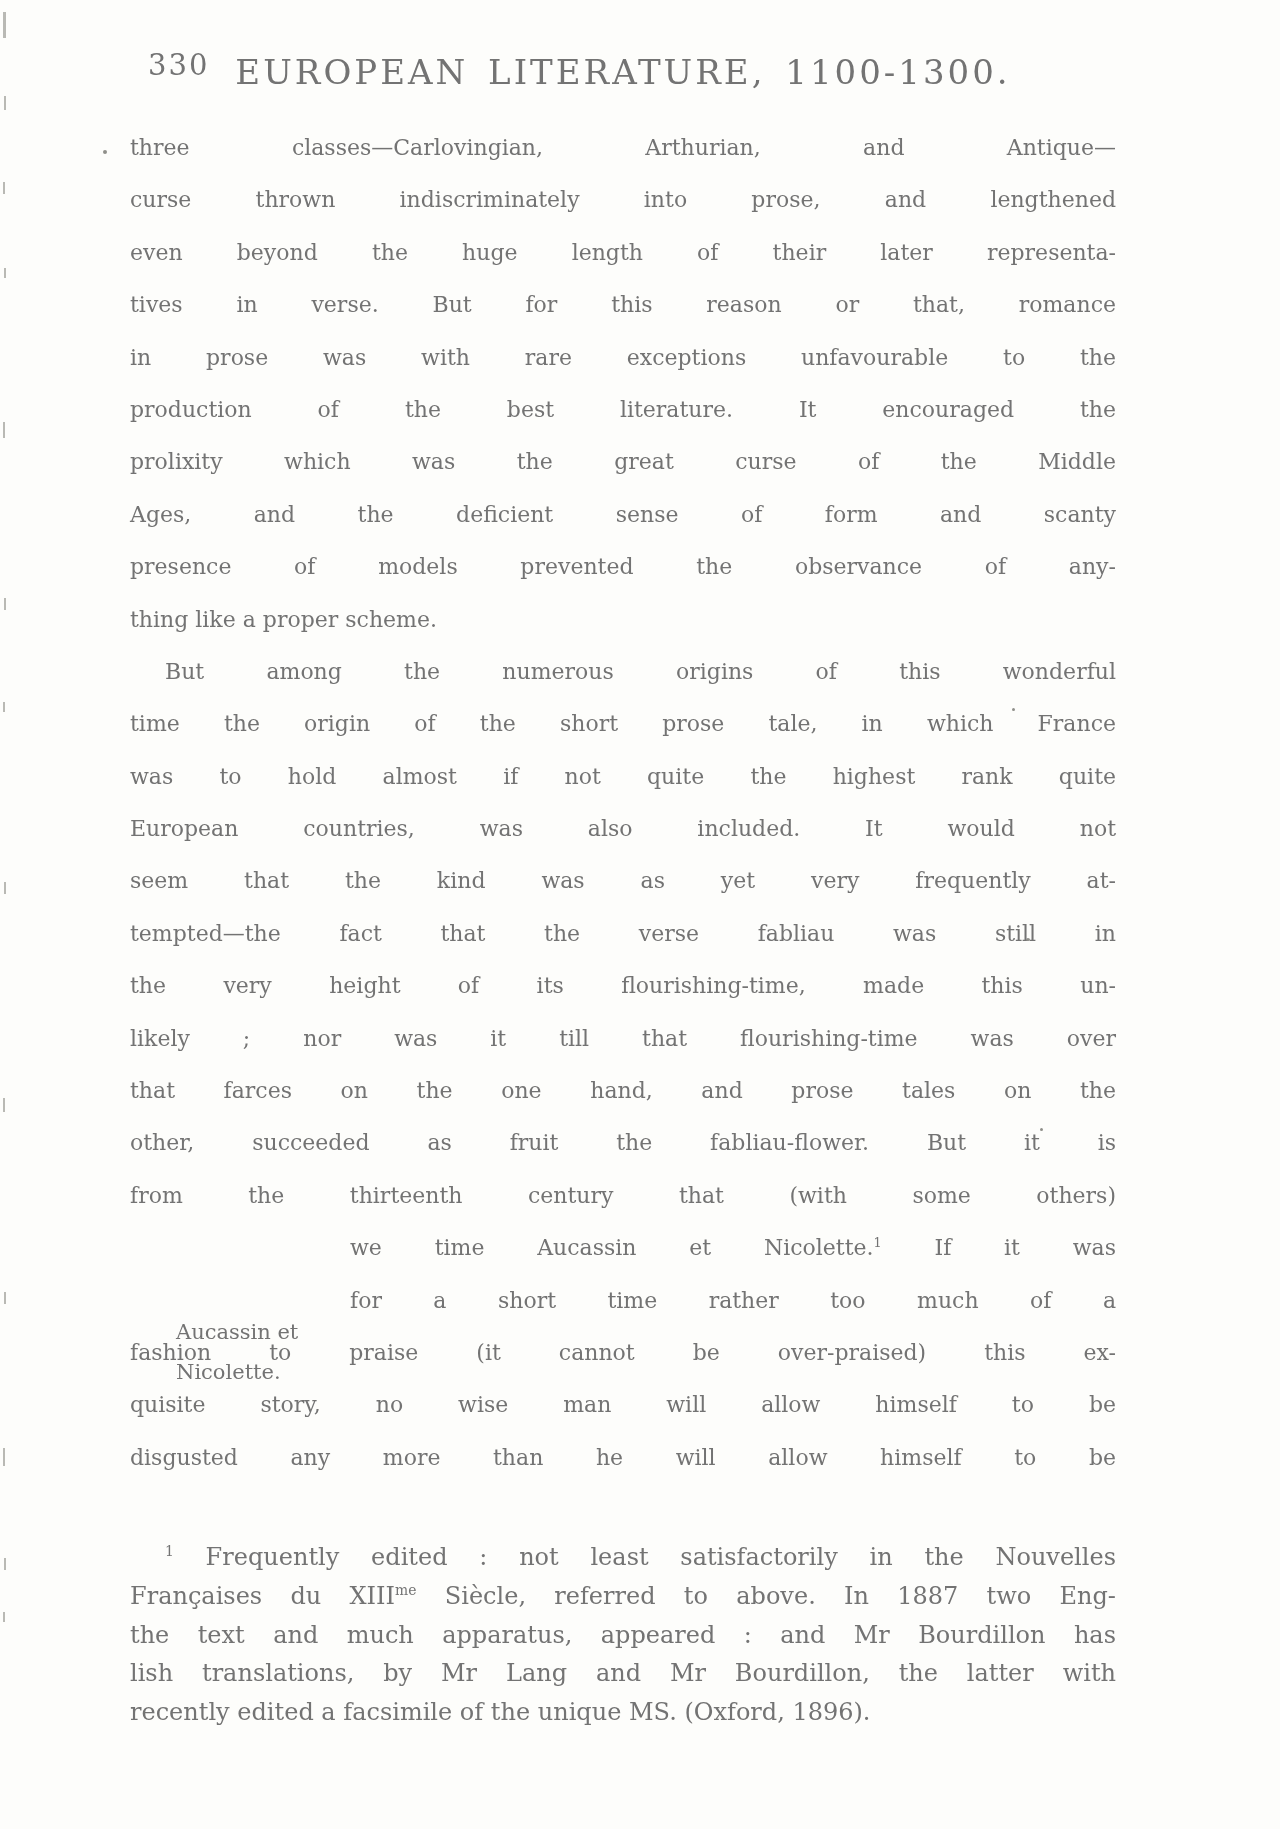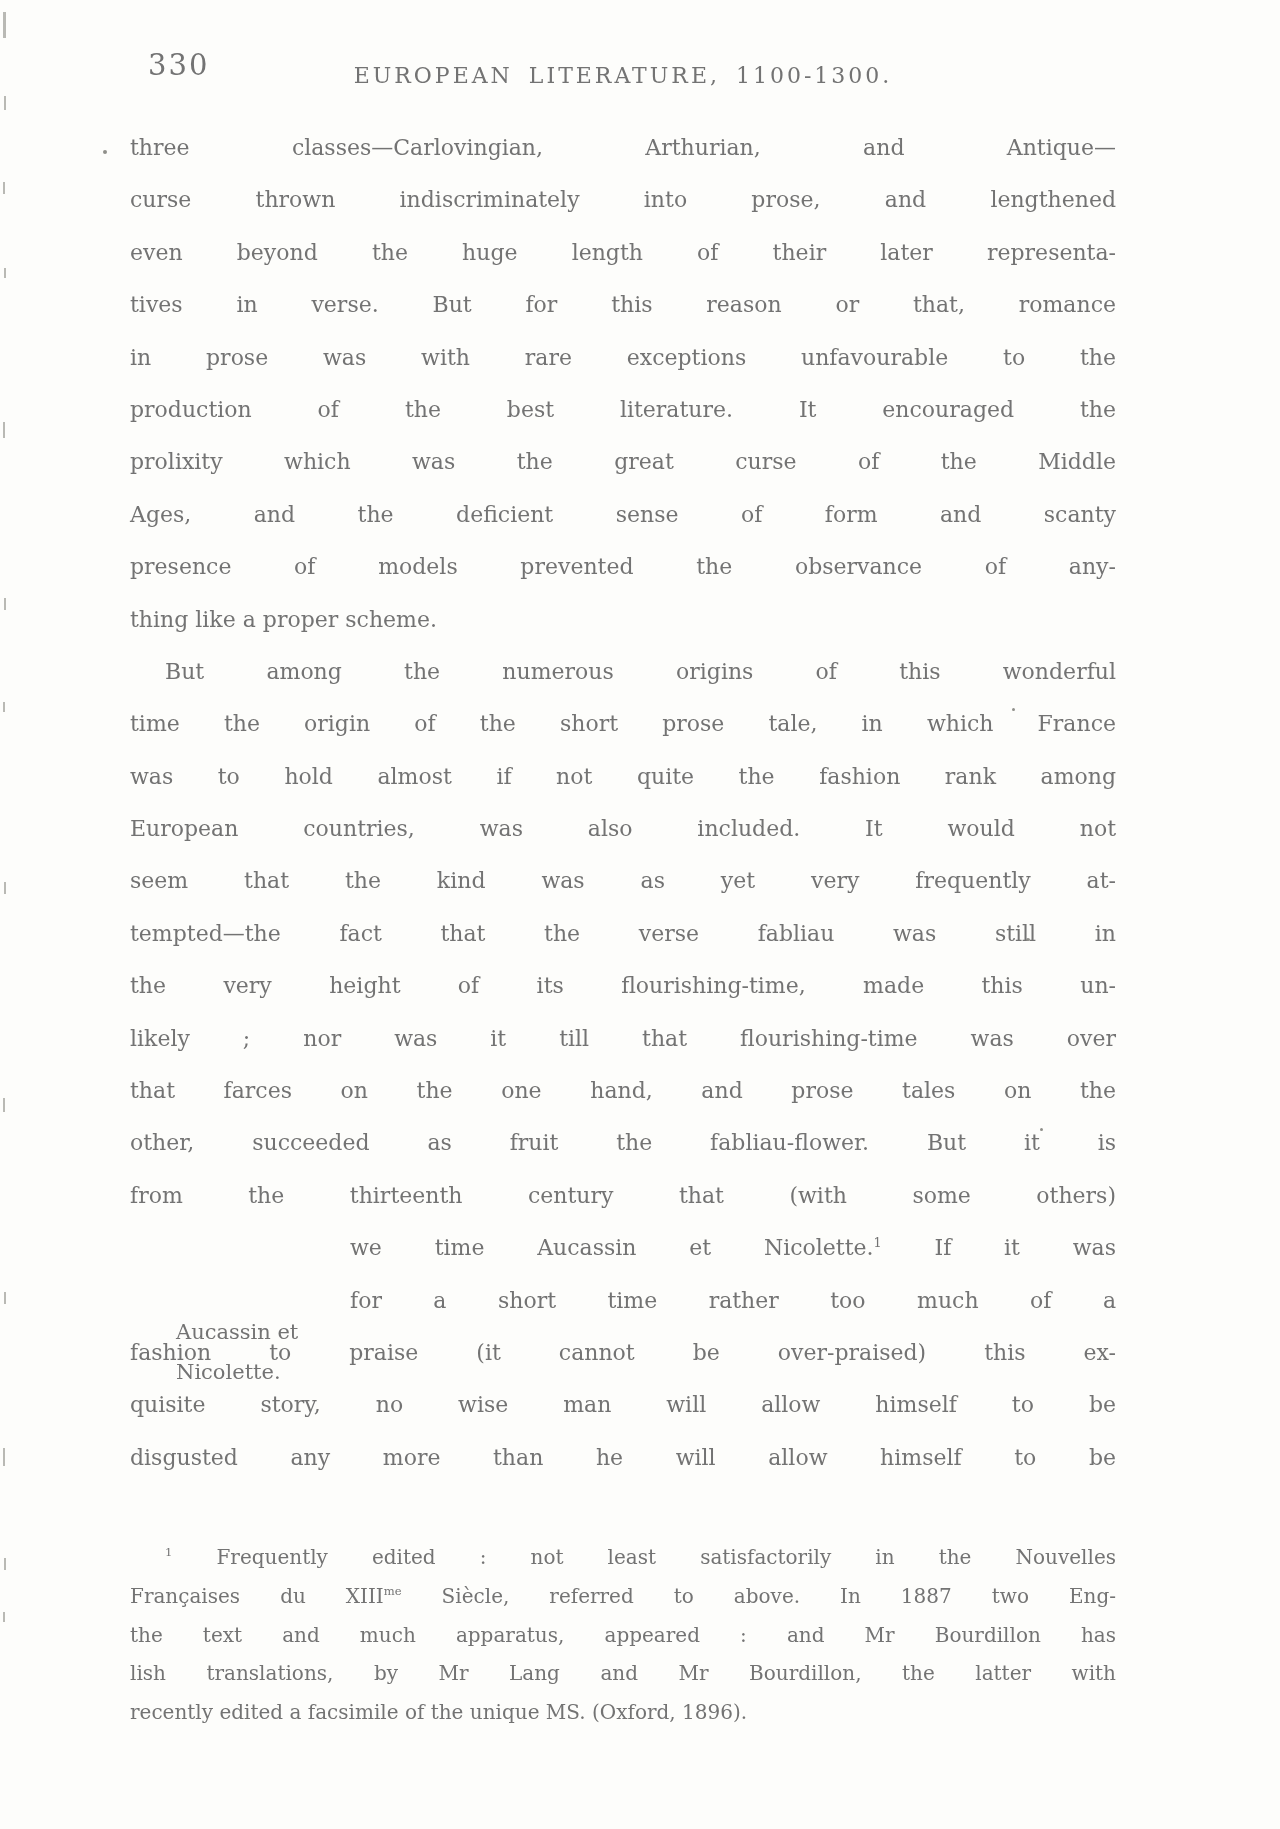--- a/index.html
+++ b/index.html
@@ -10,22 +10,22 @@
     font-family:"DejaVu Serif","Liberation Serif",serif;
     color:#737373;
     overflow:hidden;
   }
   
   .header-number{
     position:absolute;left:148px;top:48px;
     font-size:29px;letter-spacing:2px;
   }
   .header-title{
-    position:absolute;left:130px;top:63px;width:986px;
-    text-align:center;font-size:22px;letter-spacing:3px;
+    position:absolute;left:130px;top:52px;width:986px;
+    text-align:center;font-size:34px;letter-spacing:3px;
     word-spacing:6px;
   }
   
   .body-text{
     position:absolute;left:130px;top:122px;width:986px;
   }
   .bline{
     height:52.4px;line-height:52.4px;
     font-size:22px;
     text-align:justify;
@@ -38,21 +38,21 @@
     position:absolute;left:176px;top:1312px;
     font-size:21px;line-height:40px;
     text-align:left;
   }
   
   .footnote-text{
     position:absolute;left:130px;top:1538px;width:986px;
   }
   .fline{
     height:38.8px;line-height:38.8px;
-    font-size:20px;
+    font-size:24px;
     text-align:justify;
     text-align-last:justify;
   }
   .fline.noj{text-align-last:left;}
   .it{}
   sup{font-size:58%;line-height:0;vertical-align:super;letter-spacing:0;}
   
   .speck{position:absolute;background:#b9b9b4;}
   .dot{position:absolute;background:#8f8f8a;border-radius:50%;}
 </style>
@@ -70,21 +70,21 @@
       <div class="bline"><span>even beyond the huge length of their later representa-</span></div>
       <div class="bline"><span>tives in verse.  But for this reason or that, romance</span></div>
       <div class="bline"><span>in prose was with rare exceptions unfavourable to the</span></div>
       <div class="bline"><span>production of the best literature.  It encouraged the</span></div>
       <div class="bline"><span>prolixity which was the great curse of the Middle</span></div>
       <div class="bline"><span>Ages, and the deficient sense of form and scanty</span></div>
       <div class="bline"><span>presence of models prevented the observance of any-</span></div>
       <div class="bline noj"><span>thing like a proper scheme.</span></div>
       <div class="bline" style="text-indent: 35px;"><span>But among the numerous origins of this wonderful</span></div>
       <div class="bline"><span>time the origin of the short prose tale, in which France</span></div>
-      <div class="bline"><span>was to hold almost if not quite the fashion rank among</span></div>
+      <div class="bline"><span>was to hold almost if not quite the highest rank quite</span></div>
       <div class="bline"><span>European countries, was also included.  It would not</span></div>
       <div class="bline"><span>seem that the kind was as yet very frequently at-</span></div>
       <div class="bline"><span>tempted—the fact that the verse </span><span class="it">fabliau</span><span> was still in</span></div>
       <div class="bline"><span>the very height of its flourishing-time, made this un-</span></div>
       <div class="bline"><span>likely ; nor was it till that flourishing-time was over</span></div>
       <div class="bline"><span>that farces on the one hand, and prose tales on the</span></div>
       <div class="bline"><span>other, succeeded as fruit the </span><span class="it">fabliau</span><span>-flower.  But it is</span></div>
       <div class="bline"><span>from the thirteenth century that (with some others)</span></div>
       <div class="bline" style="margin-left: 220px;"><span>we time </span><span class="it">Aucassin et Nicolette.</span><sup>1</sup><span>  If it was</span></div>
       <div class="bline" style="margin-left: 220px;"><span>for a short time rather too much of a</span></div>

